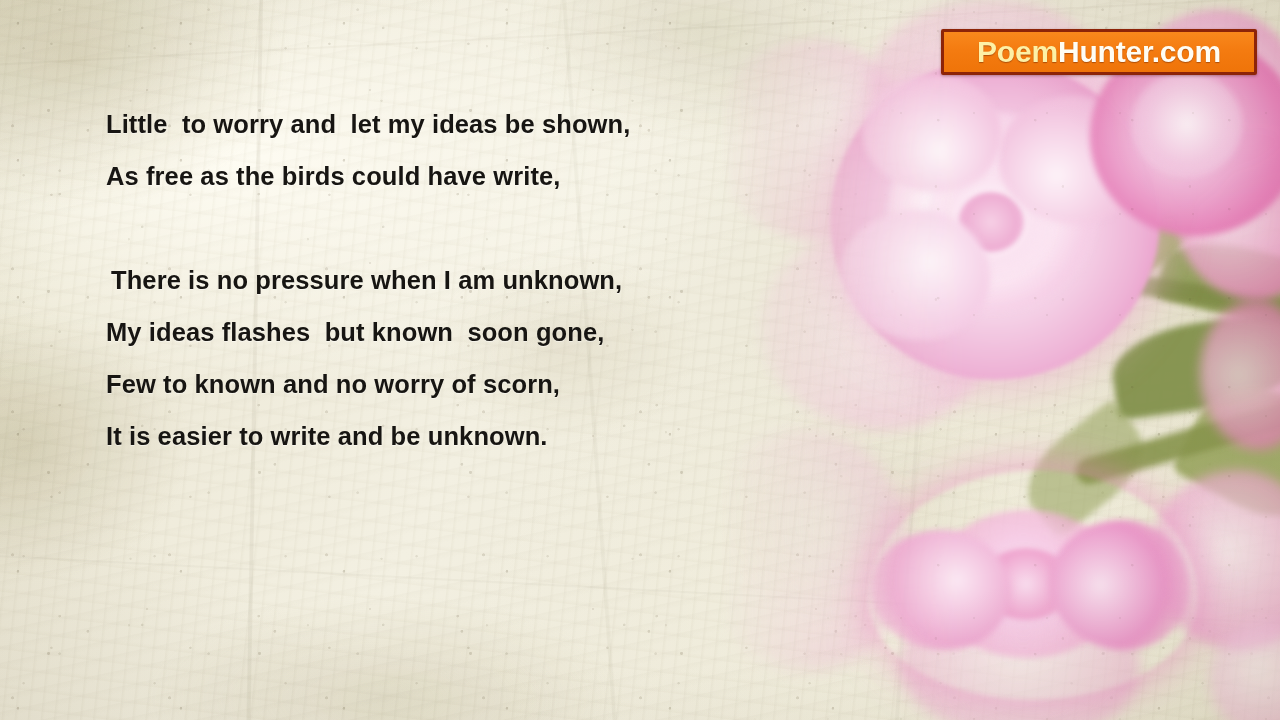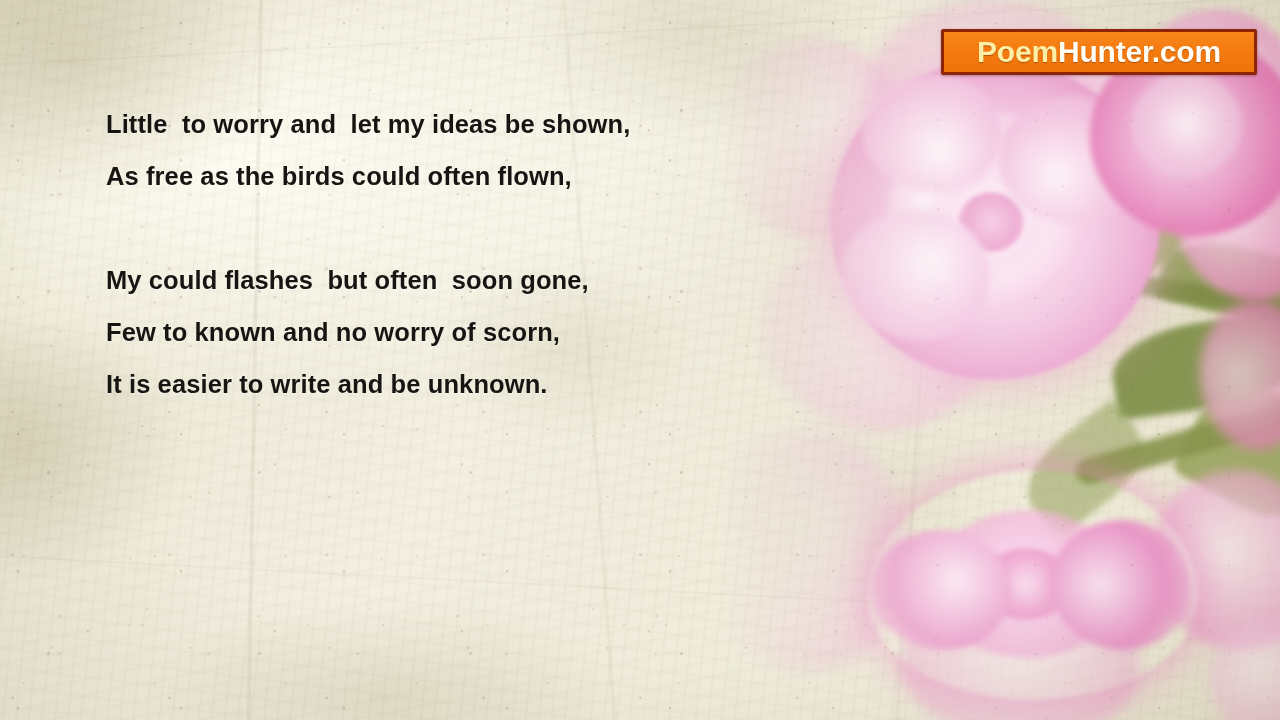--- a/index.html
+++ b/index.html
@@ -275,25 +275,26 @@
     <div class="petal" style="left:480px;top:300px;width:110px;height:150px;background:radial-gradient(circle at 35% 50%, #f7d9ea 0%, #e98cc0 60%, #d95ca2 100%);filter:blur(6px);opacity:.7;"></div>
     <div class="petal" style="left:490px;top:620px;width:120px;height:120px;background:radial-gradient(circle at 40% 40%, #fae9f3 0%, #eeb0d5 62%, #e186bd 100%);filter:blur(7px);opacity:.55;"></div>
 
     <div class="grain-overlay"></div>
   </div>
 
   <div class="paper-vignette"></div>
 
   <div class="poem">
     <div class="poem-line">Little  to worry and  let my ideas be shown,</div>
-    <div class="poem-line">As free as the birds could often flown,</div>
+    <div class="poem-line">As free as the birds could have write,</div>
 
     <div class="stanza-gap"></div>
 
-    <div class="poem-line">My could flashes  but often  soon gone,</div>
+    <div class="poem-line indent">There is no pressure when I am unknown,</div>
+    <div class="poem-line">My ideas flashes  but known  soon gone,</div>
     <div class="poem-line">Few to known and no worry of scorn,</div>
     <div class="poem-line">It is easier to write and be unknown.</div>
   </div>
 
   <div class="brand-badge">
     <span class="brand-text"><span class="brand-poem">Poem</span><span class="brand-hunter">Hunter</span><span class="brand-tld">.com</span></span>
   </div>
 
 </div>
 

